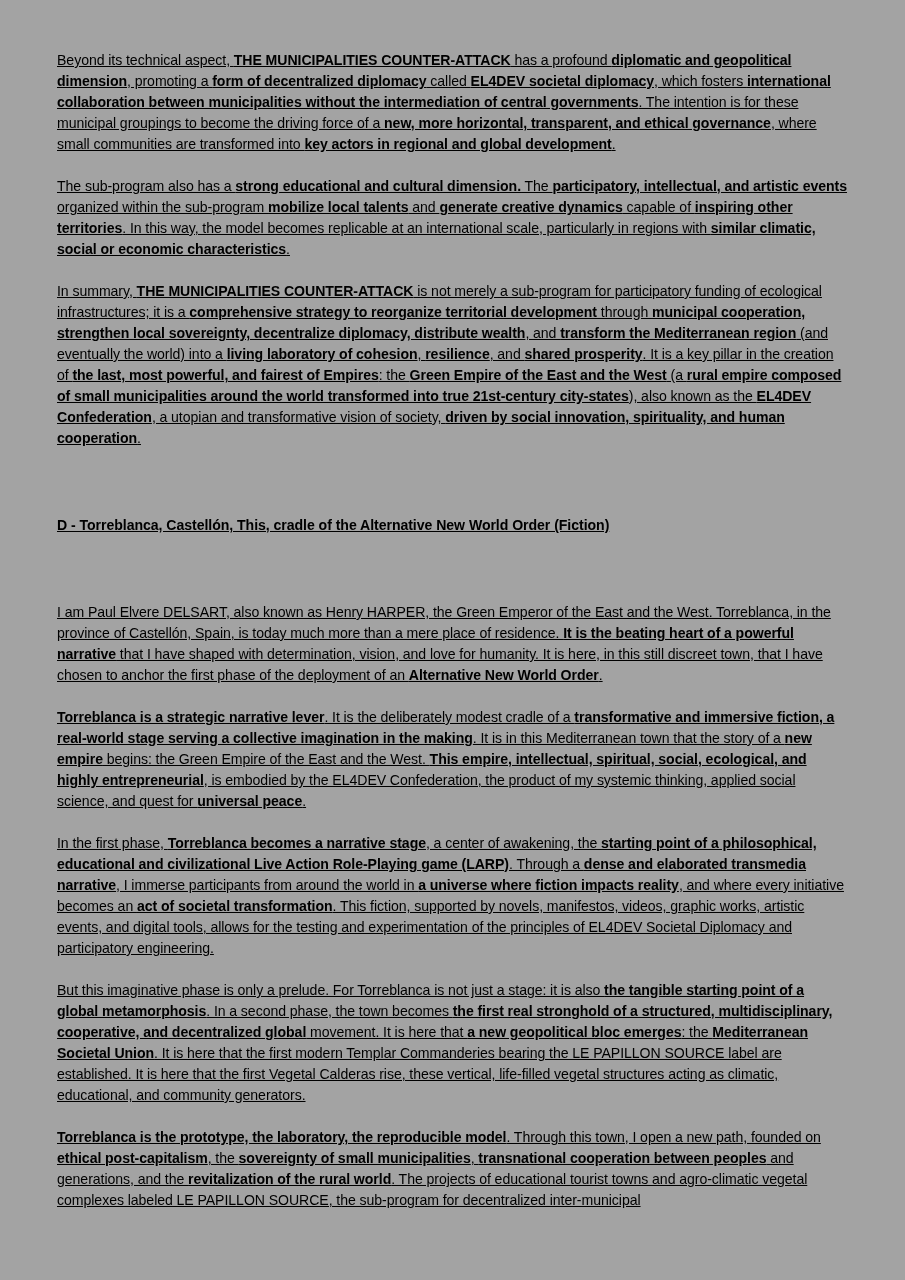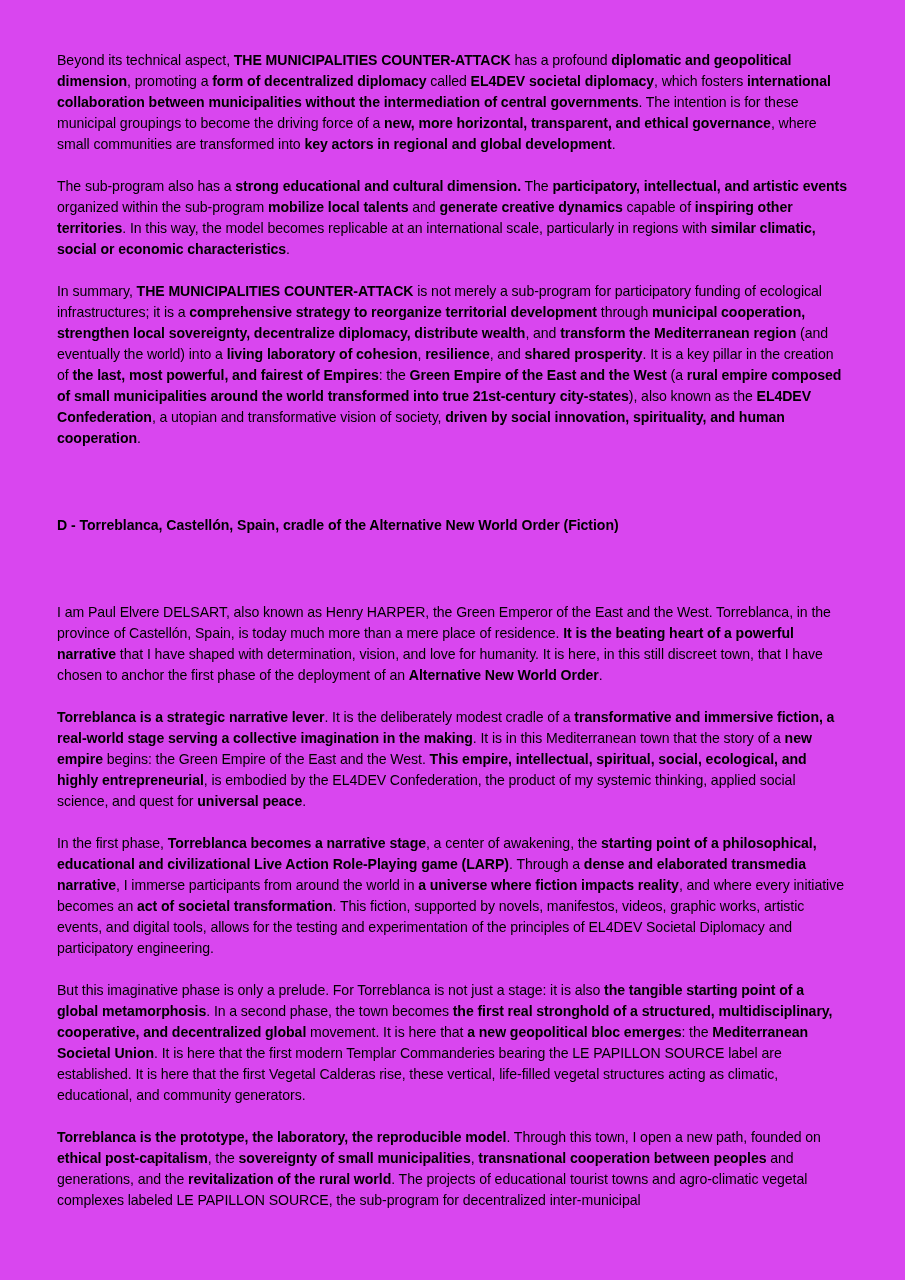--- a/index.html
+++ b/index.html
@@ -13,23 +13,24 @@
     height: 1280px;
     overflow: hidden;
     font-family: "Liberation Sans", sans-serif;
     color: #000000;
     -webkit-font-smoothing: antialiased;
   }
   #page {
     position: relative;
     width: 905px;
     height: 1280px;
-    background: #d946ef;
+    background: #a3a3a3;
     box-sizing: border-box;
     padding: 50px 57px 0 57px;
+    text-decoration: underline;
   }
   .doc-body {
     width: 791px;
   }
   p.para {
     margin: 0 0 21px 0;
     font-size: 14.1px;
     line-height: 21px;
     text-align: left;
     letter-spacing: -0.05px;
@@ -53,21 +54,21 @@
 </style>
 </head>
 <body>
 
 <div id="page">
   <div class="doc-body">
       <p class="para"><span>Beyond its technical aspect, </span><b>THE MUNICIPALITIES COUNTER-ATTACK</b><span> has a profound </span><b>diplomatic and geopolitical dimension</b><span>, promoting a </span><b>form of decentralized diplomacy</b><span> called </span><b>EL4DEV societal diplomacy</b><span>, which fosters </span><b>international collaboration between municipalities without the intermediation of central governments</b><span>. The intention is for these municipal groupings to become the driving force of a </span><b>new, more horizontal, transparent, and ethical governance</b><span>, where small communities are transformed into </span><b>key actors in regional and global development</b><span>.</span></p>
       <p class="para"><span>The sub-program also has a </span><b>strong educational and cultural dimension.</b><span> The </span><b>participatory, intellectual, and artistic events</b><span> organized within the sub-program </span><b>mobilize local talents</b><span> and </span><b>generate creative dynamics</b><span> capable of </span><b>inspiring other territories</b><span>. In this way, the model becomes replicable at an international scale, particularly in regions with </span><b>similar climatic, social or economic characteristics</b><span>.</span></p>
       <p class="para"><span>In summary, </span><b>THE MUNICIPALITIES COUNTER-ATTACK</b><span> is not merely a sub-program for participatory funding of ecological infrastructures; it is a </span><b>comprehensive strategy to reorganize territorial development</b><span> through </span><b>municipal cooperation, strengthen local sovereignty, decentralize diplomacy, distribute wealth</b><span>, and </span><b>transform the Mediterranean region</b><span> (and eventually the world) into a </span><b>living laboratory of cohesion</b><span>, </span><b>resilience</b><span>, and </span><b>shared prosperity</b><span>. It is a key pillar in the creation of </span><b>the last, most powerful, and fairest of Empires</b><span>: the </span><b>Green Empire of the East and the West</b><span> (a </span><b>rural empire composed of small municipalities around the world transformed into true 21st-century city-states</b><span>), also known as the </span><b>EL4DEV Confederation</b><span>, a utopian and transformative vision of society, </span><b>driven by social innovation, spirituality, and human cooperation</b><span>.</span></p>
       <div class="spacer-before-heading"></div>
-      <h2 class="section-heading">D - Torreblanca, Castellón, Spain, cradle of the Alternative New World Order (Fiction)</h2>
+      <h2 class="section-heading">D - Torreblanca, Castellón, This, cradle of the Alternative New World Order (Fiction)</h2>
       <div class="spacer-after-heading"></div>
       <p class="para"><span>I am Paul Elvere DELSART, also known as Henry HARPER, the Green Emperor of the East and the West. Torreblanca, in the province of Castellón, Spain, is today much more than a mere place of residence. </span><b>It is the beating heart of a powerful narrative</b><span> that I have shaped with determination, vision, and love for humanity. It is here, in this still discreet town, that I have chosen to anchor the first phase of the deployment of an </span><b>Alternative New World Order</b><span>.</span></p>
       <p class="para"><b>Torreblanca is a strategic narrative lever</b><span>. It is the deliberately modest cradle of a </span><b>transformative and immersive fiction, a real-world stage serving a collective imagination in the making</b><span>. It is in this Mediterranean town that the story of a </span><b>new empire</b><span> begins: the Green Empire of the East and the West. </span><b>This empire, intellectual, spiritual, social, ecological, and highly entrepreneurial</b><span>, is embodied by the EL4DEV Confederation, the product of my systemic thinking, applied social science, and quest for </span><b>universal peace</b><span>.</span></p>
       <p class="para"><span>In the first phase, </span><b>Torreblanca becomes a narrative stage</b><span>, a center of awakening, the </span><b>starting point of a philosophical, educational and civilizational Live Action Role-Playing game (LARP)</b><span>. Through a </span><b>dense and elaborated transmedia narrative</b><span>, I immerse participants from around the world in </span><b>a universe where fiction impacts reality</b><span>, and where every initiative becomes an </span><b>act of societal transformation</b><span>. This fiction, supported by novels, manifestos, videos, graphic works, artistic events, and digital tools, allows for the testing and experimentation of the principles of EL4DEV Societal Diplomacy and participatory engineering.</span></p>
       <p class="para"><span>But this imaginative phase is only a prelude. For Torreblanca is not just a stage: it is also </span><b>the tangible starting point of a global metamorphosis</b><span>. In a second phase, the town becomes </span><b>the first real stronghold of a structured, multidisciplinary, cooperative, and decentralized global</b><span> movement. It is here that </span><b>a new geopolitical bloc emerges</b><span>: the </span><b>Mediterranean Societal Union</b><span>. It is here that the first modern Templar Commanderies bearing the LE PAPILLON SOURCE label are established. It is here that the first Vegetal Calderas rise, these vertical, life-filled vegetal structures acting as climatic, educational, and community generators.</span></p>
       <p class="para"><b>Torreblanca is the prototype, the laboratory, the reproducible model</b><span>. Through this town, I open a new path, founded on </span><b>ethical post-capitalism</b><span>, the </span><b>sovereignty of small municipalities</b><span>, </span><b>transnational cooperation between peoples</b><span> and generations, and the </span><b>revitalization of the rural world</b><span>. The projects of educational tourist towns and agro-climatic vegetal complexes labeled LE PAPILLON SOURCE, the sub-program for decentralized inter-municipal</span></p>
     </div>
 </div>
 
 </body></html>

